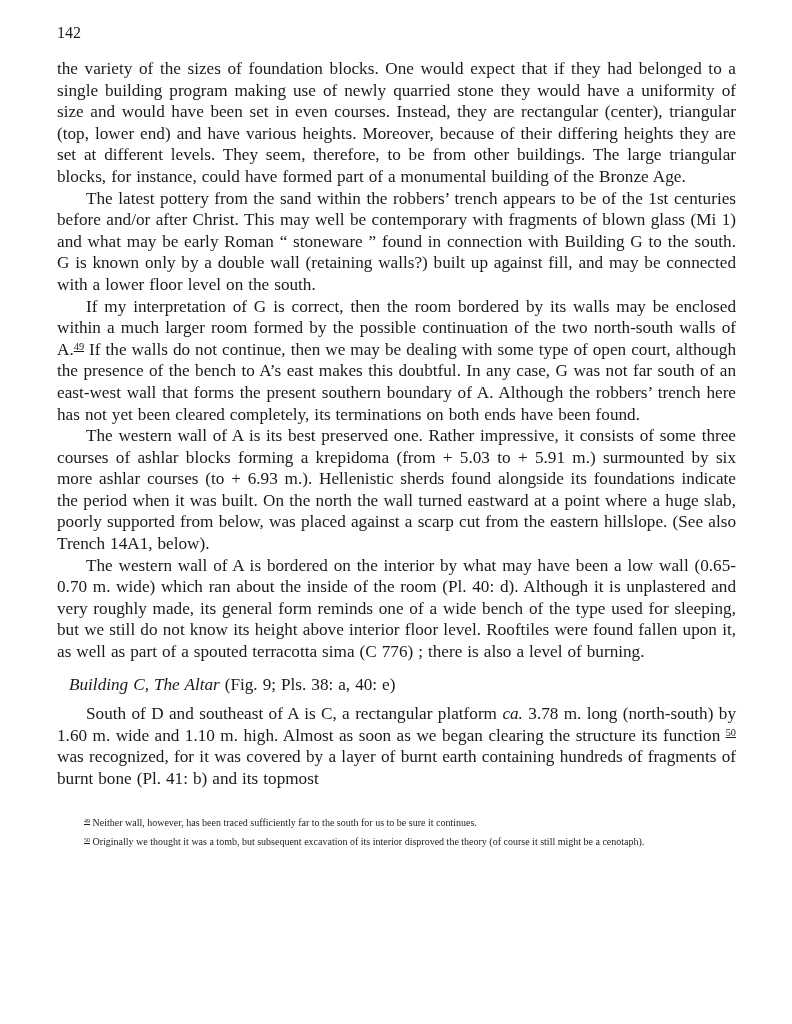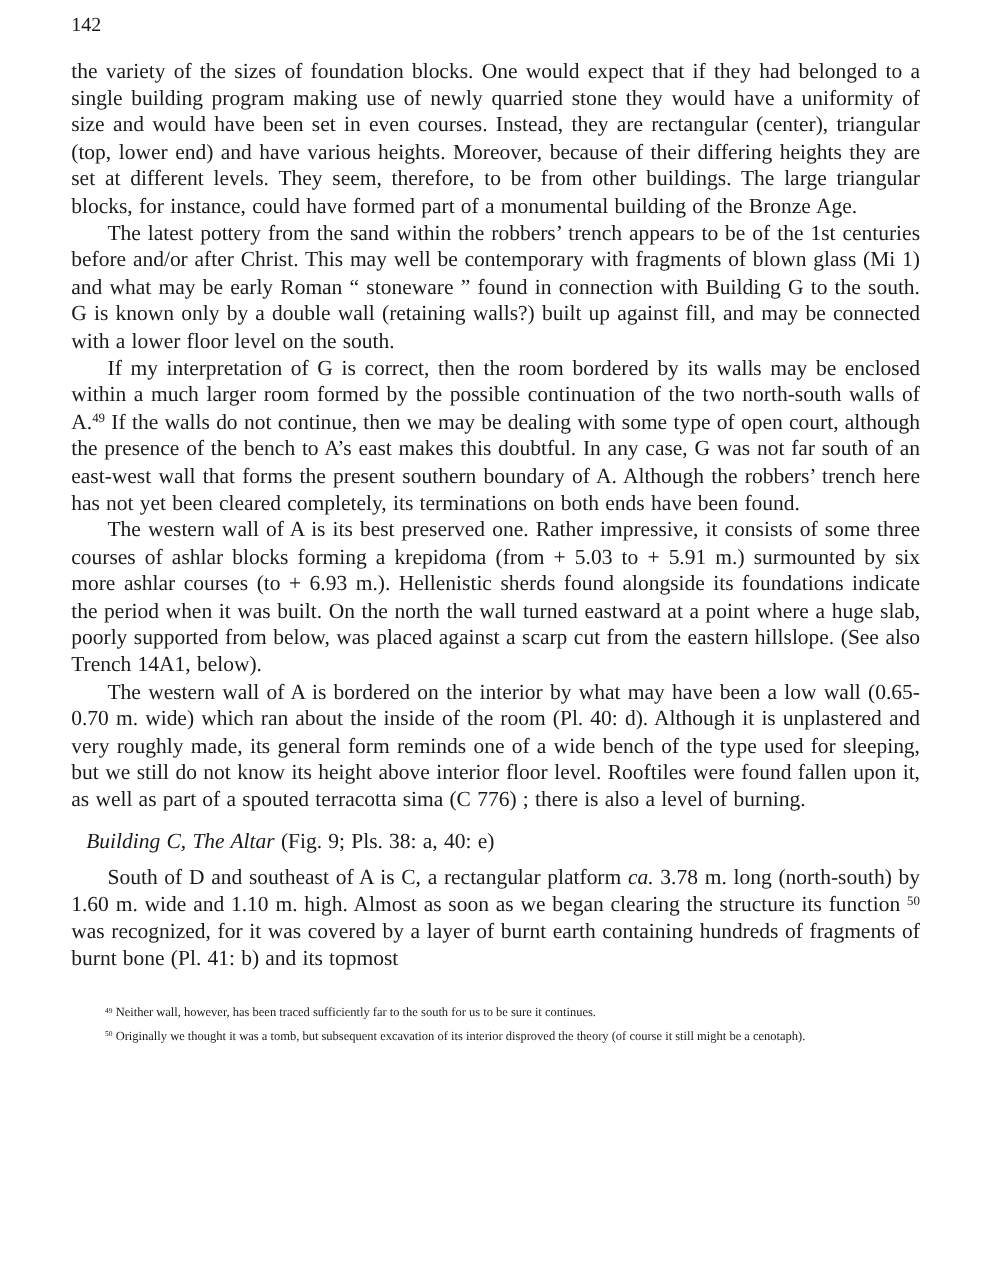--- a/index.html
+++ b/index.html
@@ -6,21 +6,21 @@
     margin: 0;
     padding: 0;
     background: #ffffff;
   }
   .page {
     position: relative;
     width: 792px;
     height: 1024px;
     background: #ffffff;
     box-sizing: border-box;
-    padding: 10px 56px 0 57px;
+    padding: 22px 56px 0 57px;
     font-family: "Liberation Serif", "DejaVu Serif", serif;
     color: #1a1a1a;
     overflow: hidden;
   }
   .page-header {
     position: relative;
     height: 22px;
     margin-bottom: 14px;
   }
   .page-number {
@@ -48,20 +48,21 @@
     text-indent: 29px;
   }
   .body-text p.heading {
     margin: 11px 0 8px 12px;
     text-align: left;
   }
   .sup {
     font-size: 60%;
     vertical-align: 0.5em;
     line-height: 0;
+    text-decoration: underline;
   }
   .footnotes {
     margin-top: 23px;
     font-size: 10px;
     line-height: 19px;
     text-align: justify;
   }
   .footnotes p {
     margin: 0;
     text-indent: 27px;

